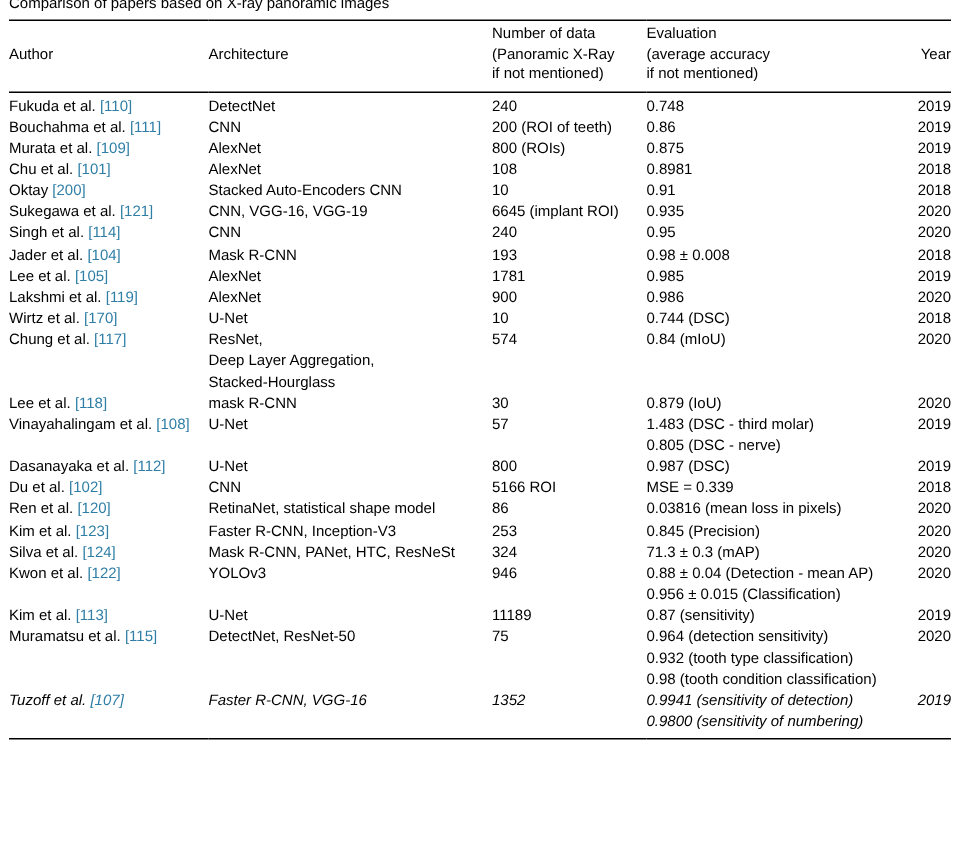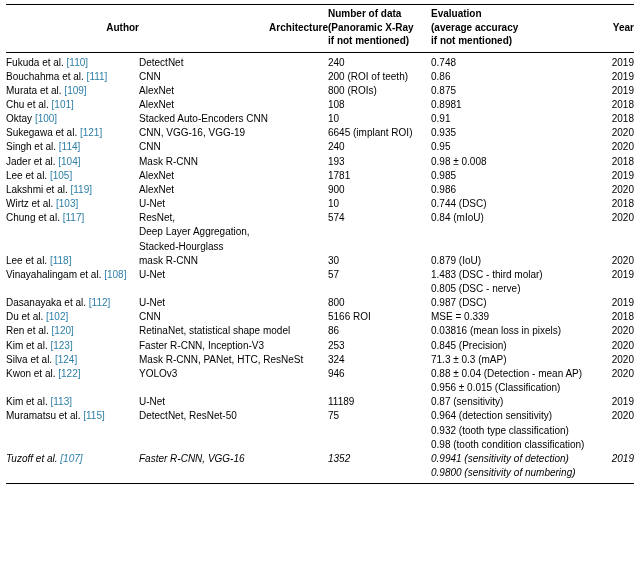--- a/index.html
+++ b/index.html
@@ -26,51 +26,54 @@
     border-top: 1px solid #000;
     border-bottom: 1px solid #000;
   }
   col.c-author { width: 133px; }
   col.c-arch   { width: 189px; }
   col.c-data   { width: 103px; }
   col.c-eval   { width: 179px; }
   col.c-year   { width: 24px;  }
 
   th {
-    font-weight: bold;
+    font-weight: normal;
     text-align: left;
     vertical-align: top;
     border-bottom: 1px solid #000;
     padding: 2px 0 4px 0;
     font-size: 10px;
     line-height: 13.5px;
     white-space: nowrap;
   }
   th.year-h { text-align: right; }
-  .h-pad { padding-top: 13.5px; text-align: right; }
+  .h-pad { padding-top: 13.5px; }
 
   td {
     vertical-align: top;
     font-size: 10px;
     line-height: 14.15px;
     padding: 0;
     white-space: nowrap;
     overflow: visible;
   }
   tbody tr:first-child td { padding-top: 3px; }
   tbody tr:last-child td { padding-bottom: 3px; font-style: italic; }
   td.year { text-align: right; }
 
   .cite { color: var(--cite, #2E7EA6); }
 </style>
 </head>
 <body>
 
 <div class="page">
 
+  <div class="caption-wrap">
+    <div class="caption">Comparison of papers based on X-ray panoramic images</div>
+  </div>
 
   <table>
     <colgroup>
       <col class="c-author">
         <col class="c-arch">
         <col class="c-data">
         <col class="c-eval">
         <col class="c-year">
     </colgroup>
     <thead>
@@ -135,21 +138,21 @@
           <td>
             <div>AlexNet</div>
           </td>
           <td>108</td>
           <td>
             <div>0.8981</div>
           </td>
           <td class="year">2018</td>
         </tr>
         <tr>
-          <td><span>Oktay </span><span class="cite">[100]</span></td>
+          <td><span>Oktay </span><span class="cite">[200]</span></td>
           <td>
             <div>Stacked Auto-Encoders CNN</div>
           </td>
           <td>10</td>
           <td>
             <div>0.91</div>
           </td>
           <td class="year">2018</td>
         </tr>
         <tr>
@@ -201,21 +204,21 @@
           <td>
             <div>AlexNet</div>
           </td>
           <td>900</td>
           <td>
             <div>0.986</div>
           </td>
           <td class="year">2020</td>
         </tr>
         <tr>
-          <td><span>Wirtz et al. </span><span class="cite">[103]</span></td>
+          <td><span>Wirtz et al. </span><span class="cite">[170]</span></td>
           <td>
             <div>U-Net</div>
           </td>
           <td>10</td>
           <td>
             <div>0.744 (DSC)</div>
           </td>
           <td class="year">2018</td>
         </tr>
         <tr>

